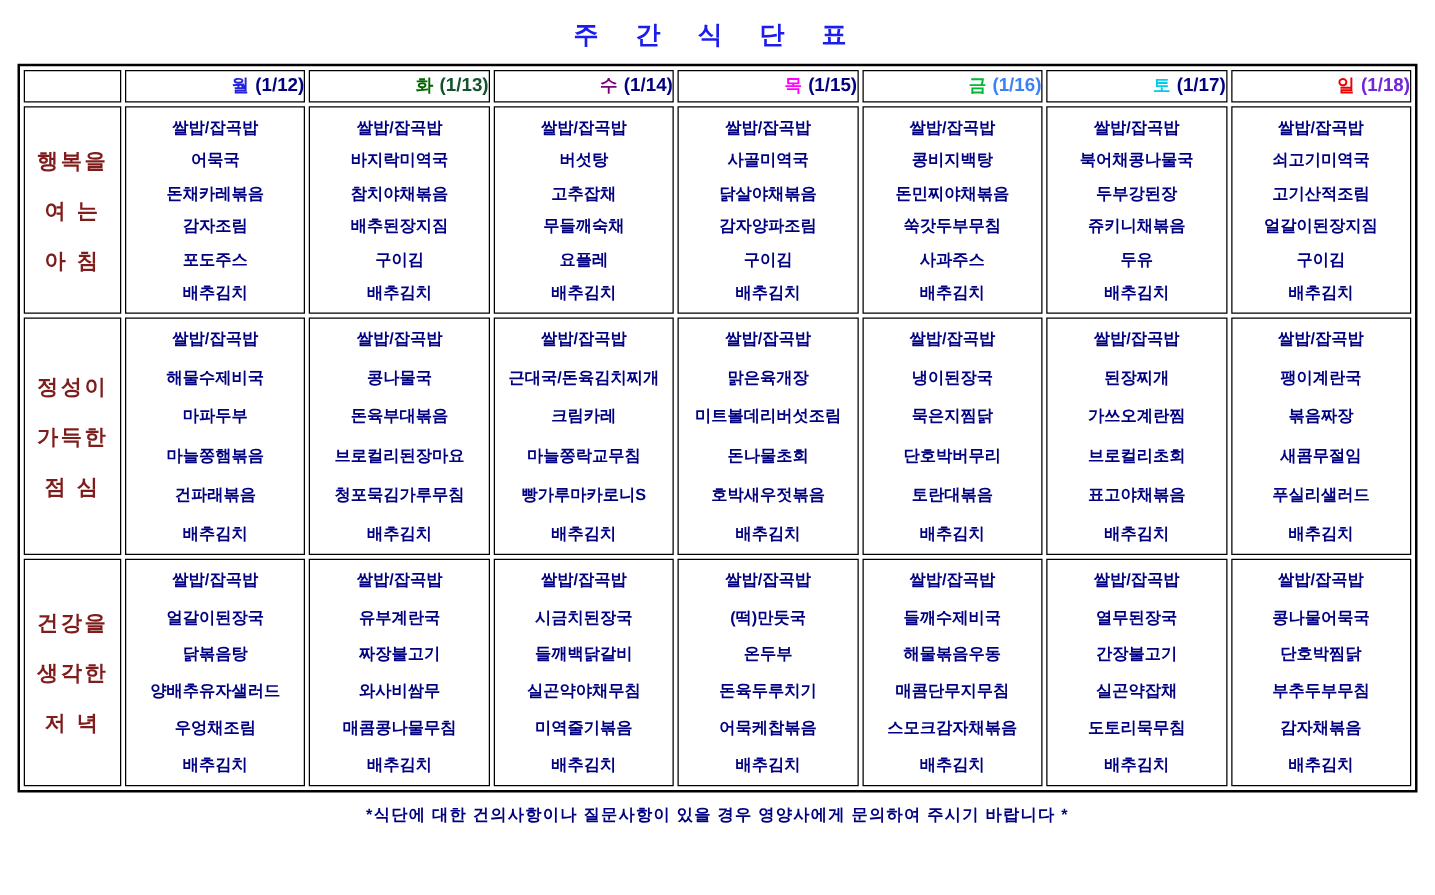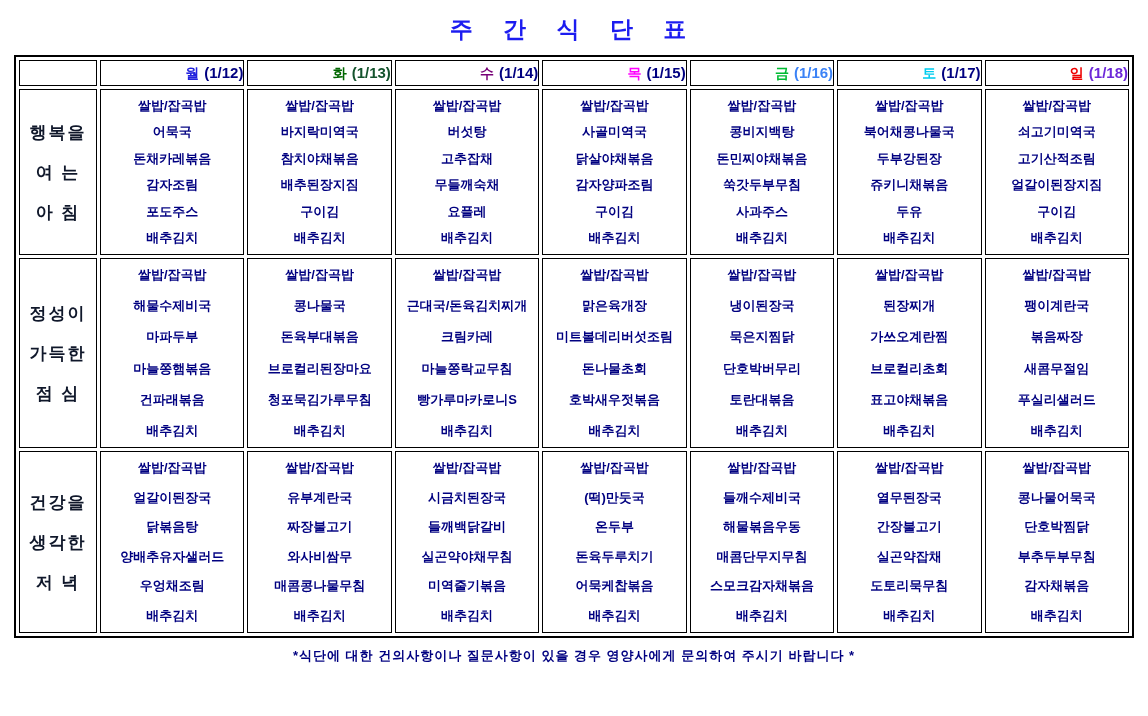--- a/index.html
+++ b/index.html
@@ -3,21 +3,21 @@
 <meta charset="utf-8">
 <style>
   html,body{margin:0;padding:0;background:#ffffff;}
   body{
     width:1148px;height:716px;overflow:hidden;
     font-family:"Liberation Sans","DejaVu Sans",sans-serif;
     -webkit-font-smoothing:antialiased;
   }
   .page-title{
     text-align:center;
-    font-size:23px;
+    font-size:20px;
     font-weight:bold;
     color:#1c1cf0;
     letter-spacing:12px;
     margin:14px 0 10px 0;
   }
   table.menu-table{
     border-collapse:separate;
     border-spacing:3px;
     border:2px solid #000000;
     background:#ffffff;
@@ -36,21 +36,21 @@
   .day-header{
     height:24px;
     font-size:15px;
     font-weight:bold;
     text-align:right;
     white-space:nowrap;
   }
   .day-glyph{font-size:14px;margin-right:5px;}
   .meal-label{
     text-align:center;
-    color:#0f172a;
+    color:#7f1d1d;
     font-weight:bold;
     font-size:17px;
   }
   .label-line{margin:17px 0;letter-spacing:2px;}
   .menu-cell{vertical-align:middle;}
   .row-breakfast .menu-cell{height:164px;}
   .row-breakfast .meal-label{height:164px;}
   .row-lunch .menu-cell{height:188px;}
   .row-lunch .meal-label{height:188px;}
   .row-dinner .menu-cell{height:180px;}

